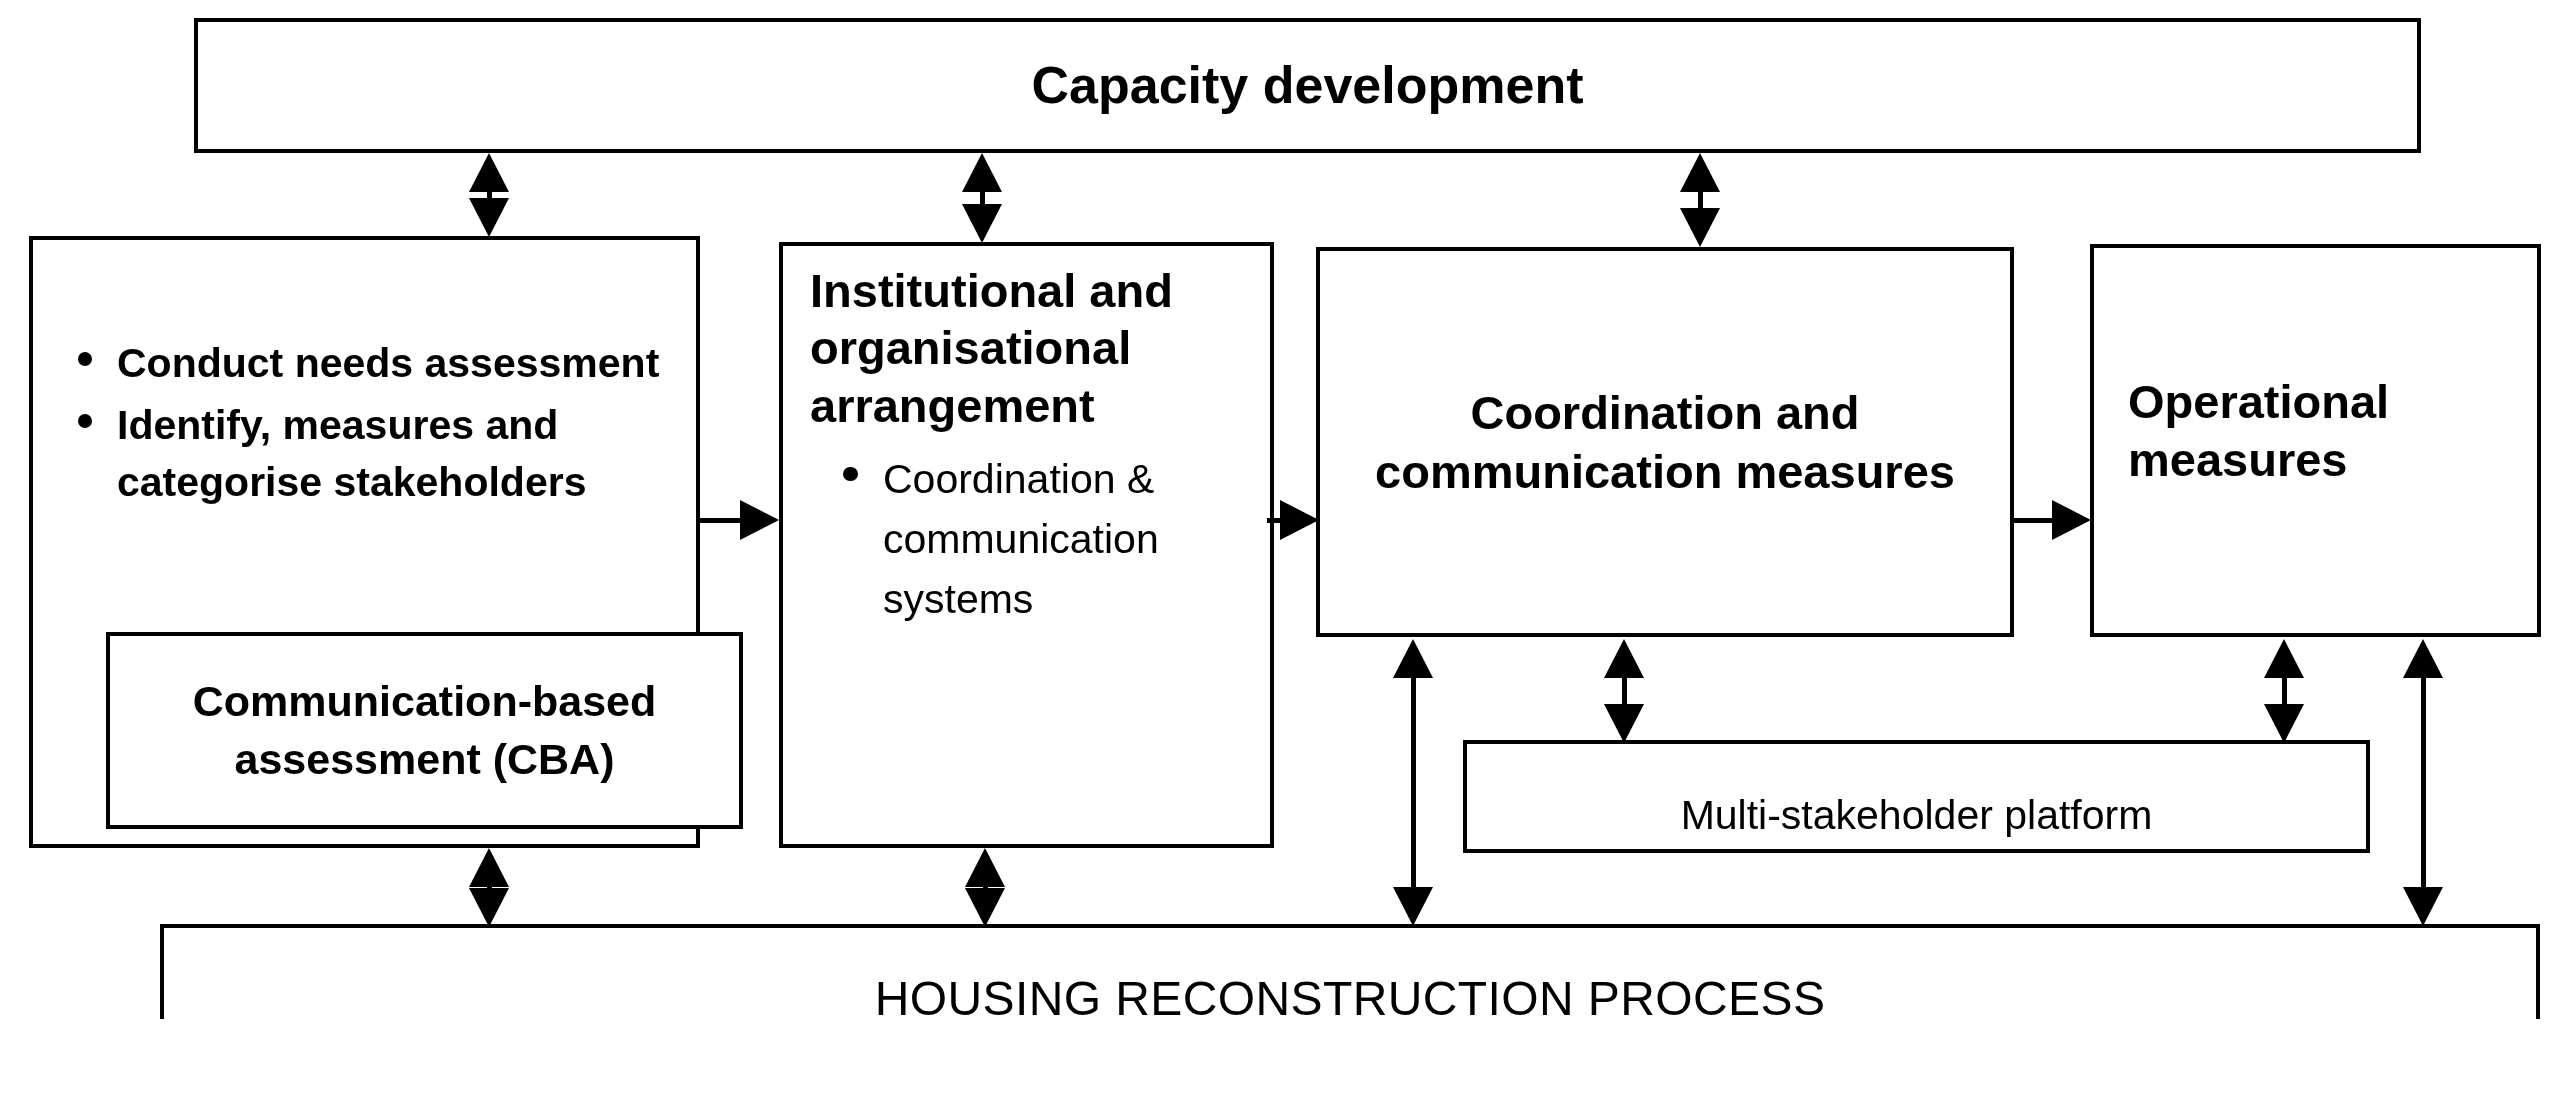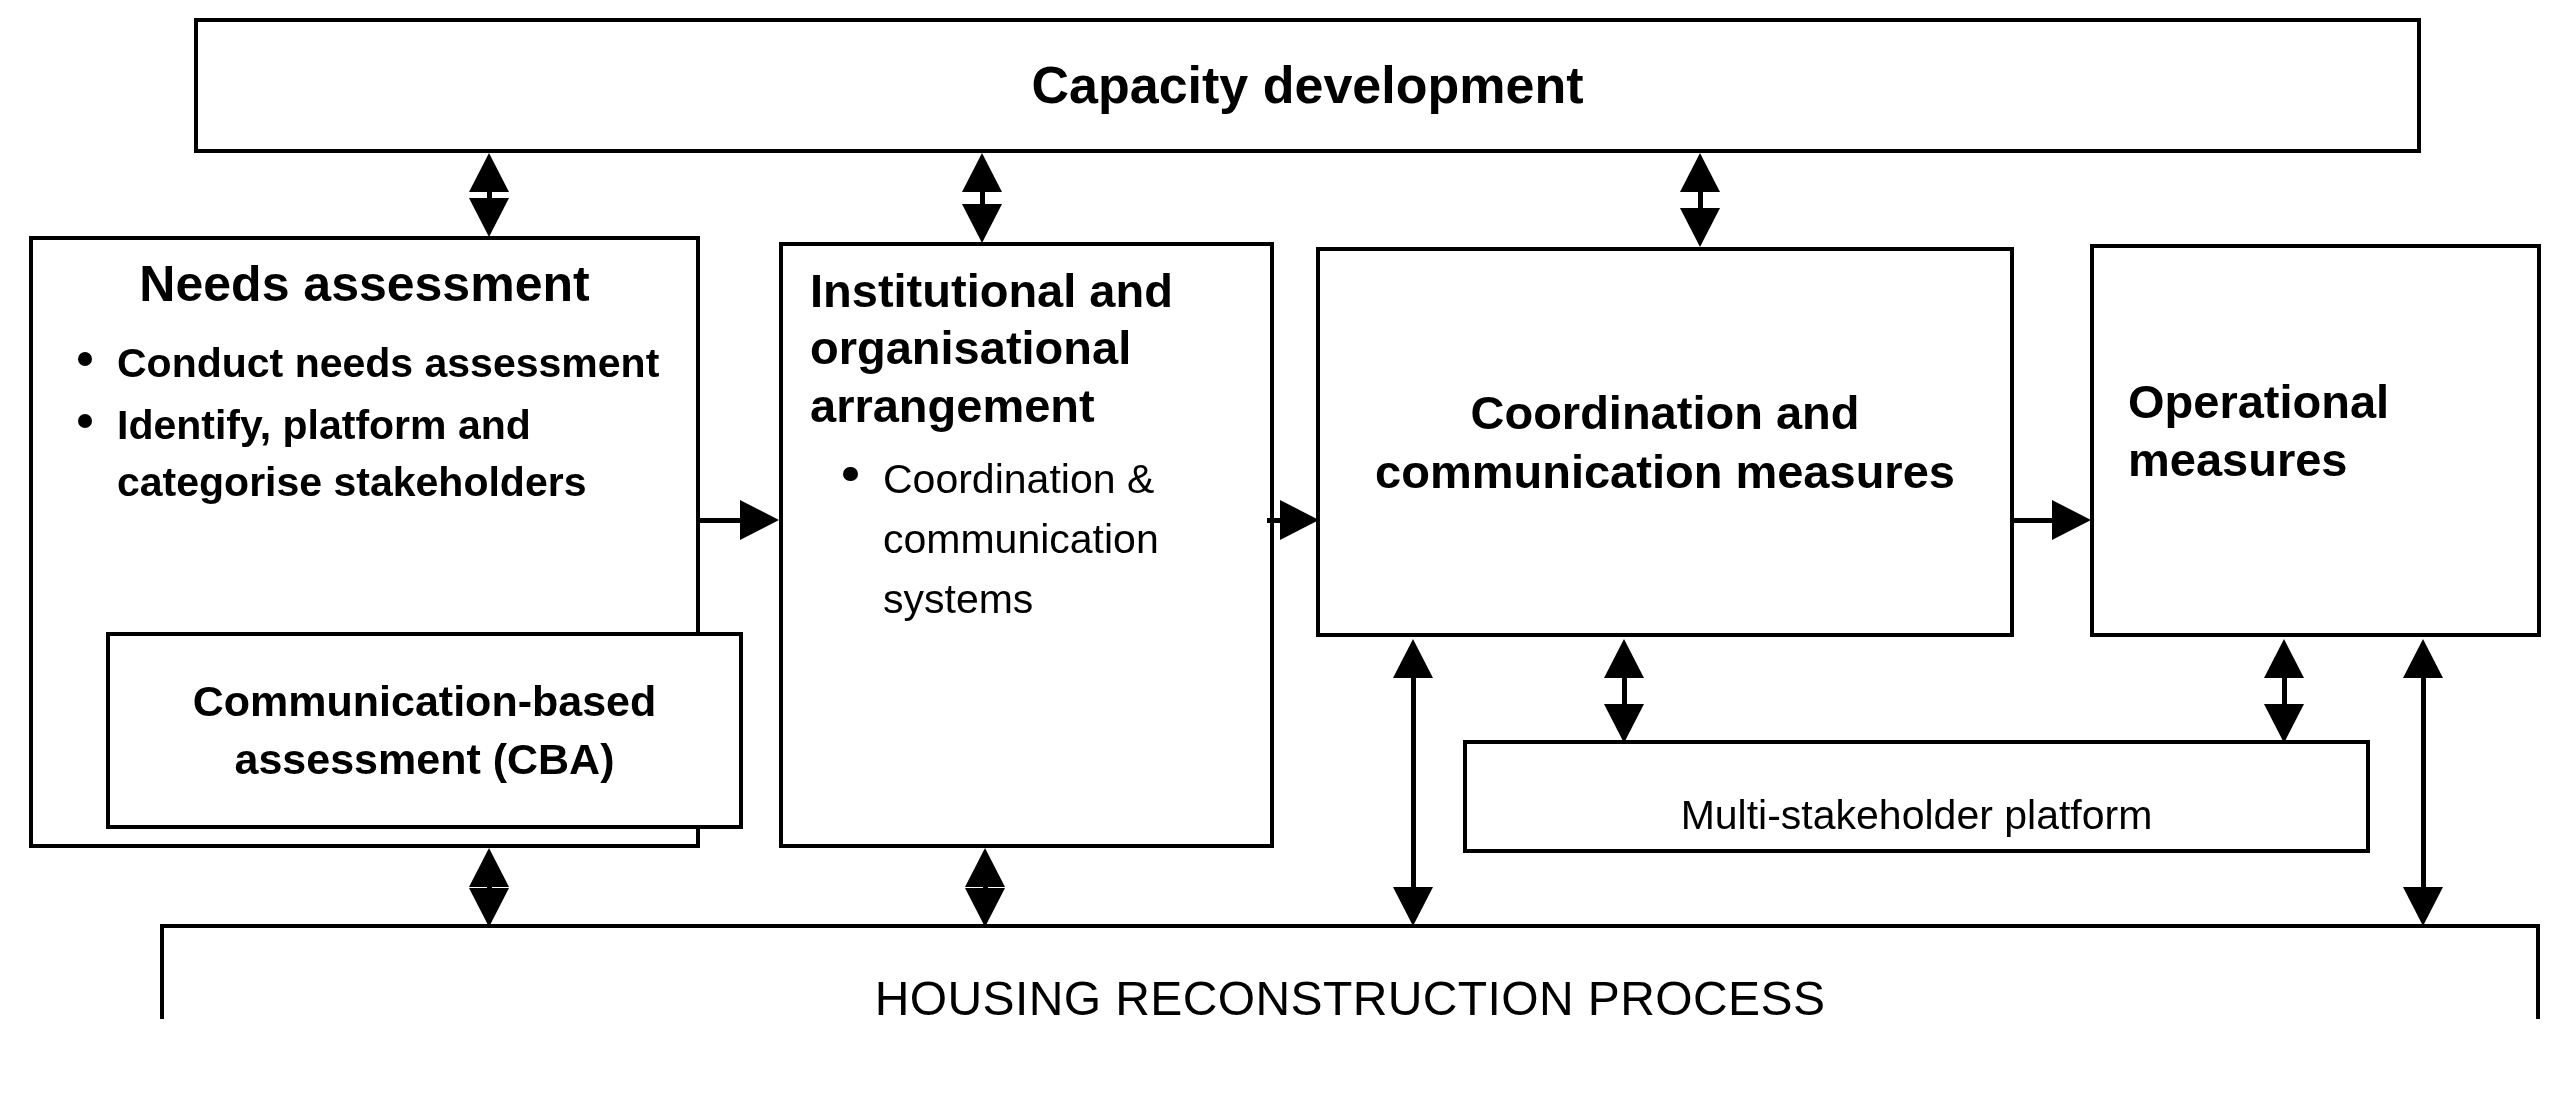--- a/index.html
+++ b/index.html
@@ -79,30 +79,29 @@
 </head>
 <body>
 
 <div id="stage">
 
   <div class="box" id="capacity-development-box">
     <span class="title" id="capacity-development-label">Capacity development</span>
   </div>
 
   <div class="box" id="needs-assessment-box">
-    <div class="title" id="needs-assessment-title">Needs assessment</div>
 
     <ul id="needs-assessment-list">
       <li>
         <span class="bullet"></span>
         <span>Conduct needs assessment</span>
       </li>
       <li>
         <span class="bullet"></span>
-        <span>Identify, platform and categorise stakeholders</span>
+        <span>Identify, measures and categorise stakeholders</span>
       </li>
     </ul>
 
     <div class="box-inner" id="cba-box">
       <span class="title" id="cba-label">Communication-based assessment (CBA)</span>
     </div>
   </div>
 
   <div class="box" id="institutional-box">
     <div class="title" id="institutional-title">Institutional and organisational arrangement</div>

